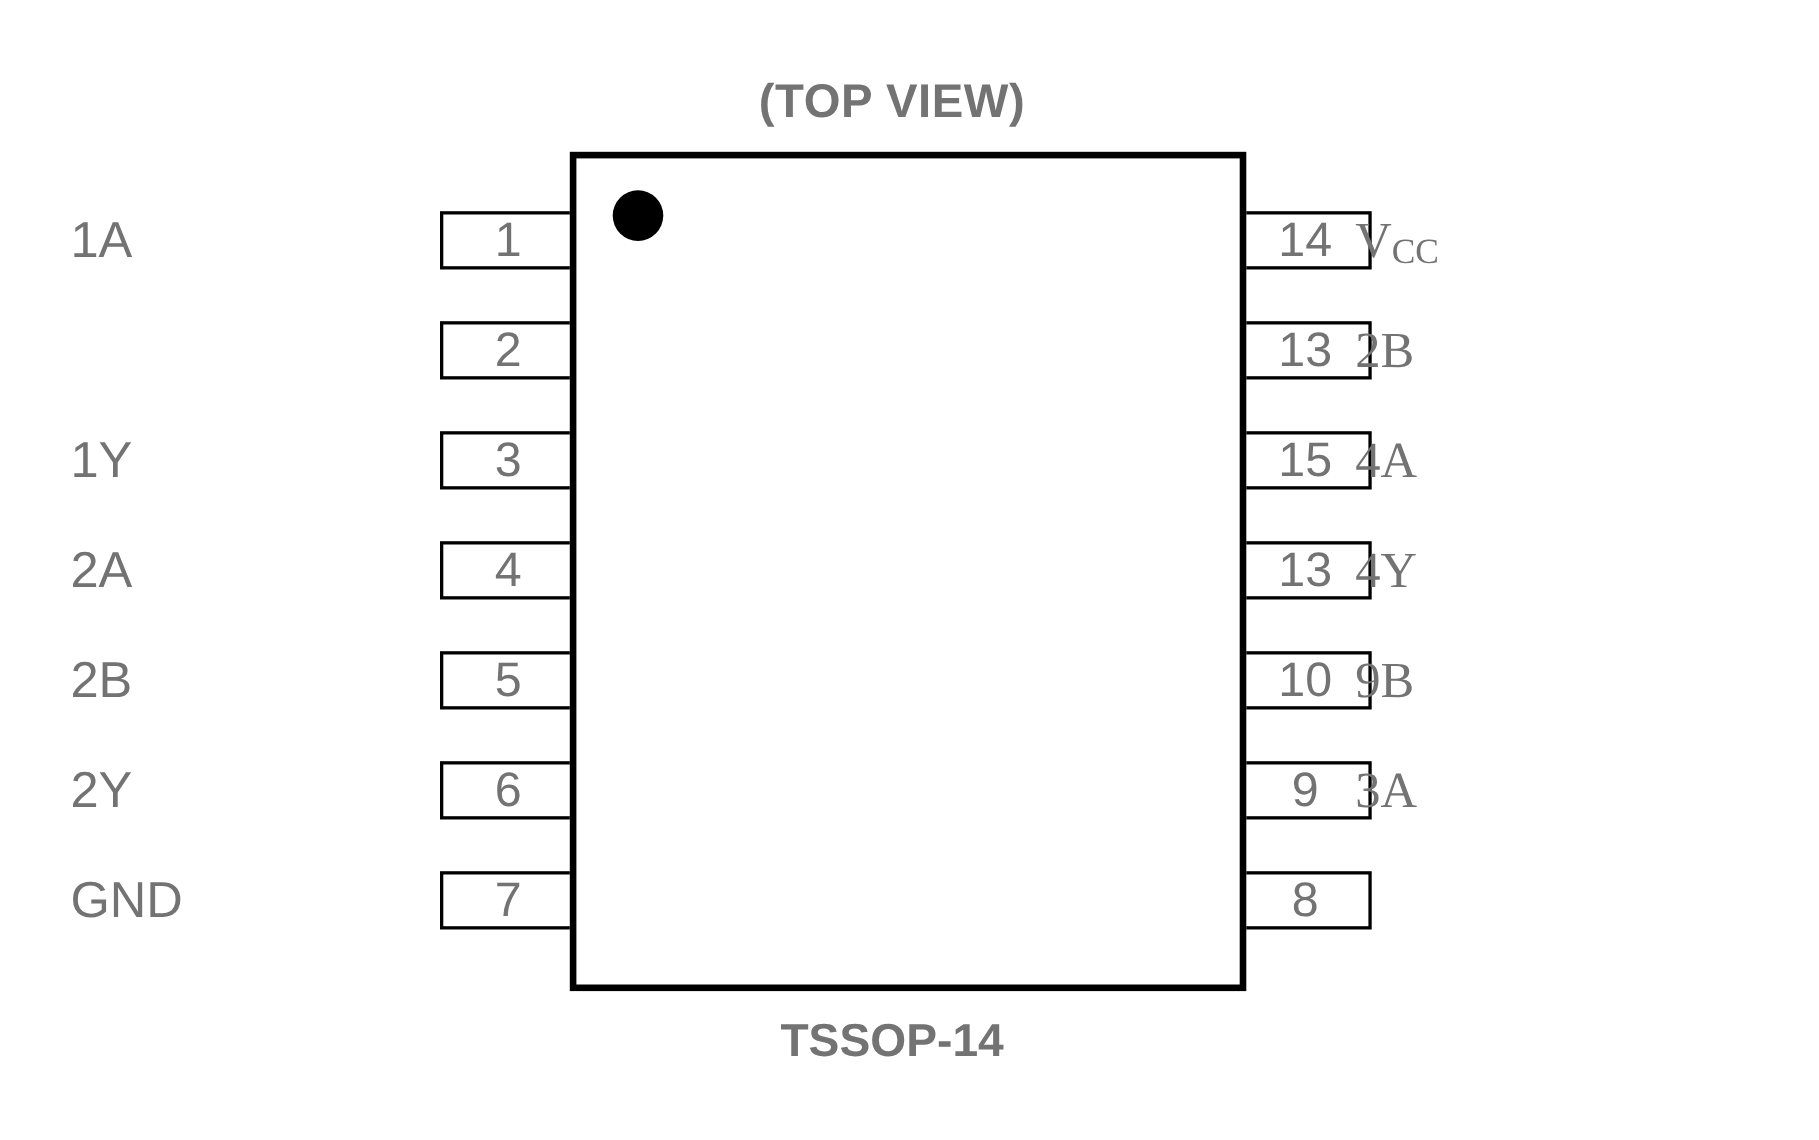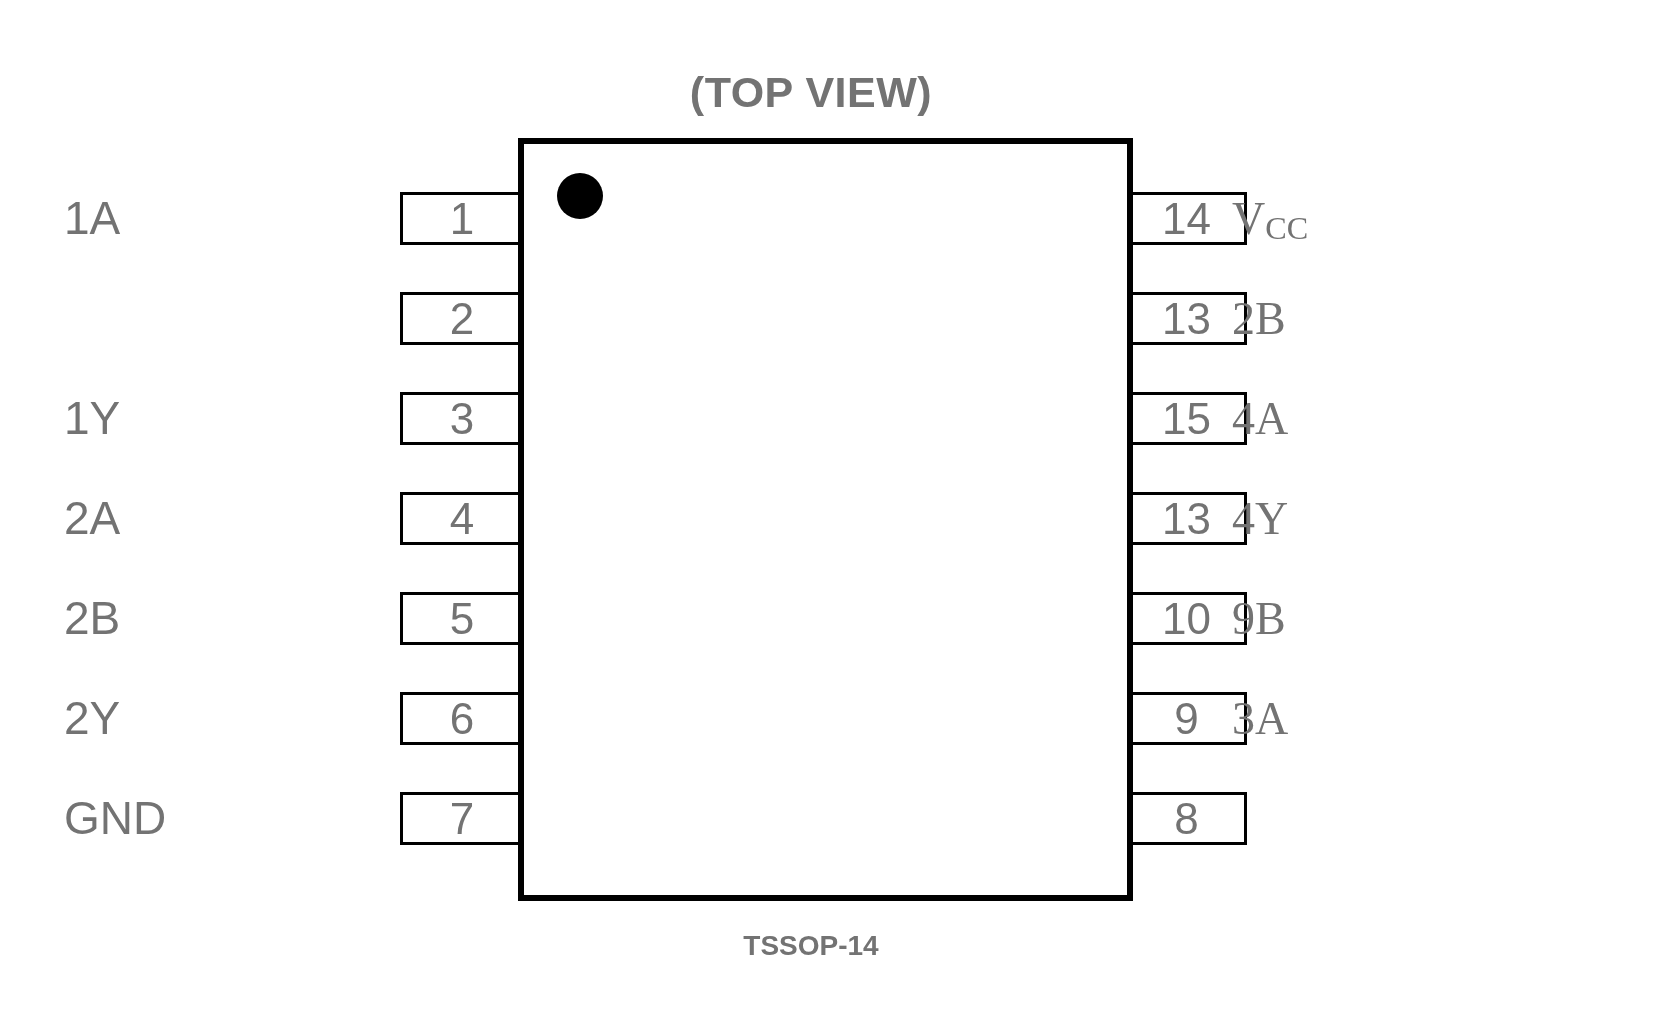--- a/index.html
+++ b/index.html
@@ -29,21 +29,21 @@
     letter-spacing: 0.5px;
     white-space: nowrap;
   }
 
   .package-label {
     position: absolute;
     left: 411px;
     top: 922px;
     width: 800px;
     text-align: center;
-    font-size: 28px;
+    font-size: 42px;
     font-weight: bold;
     line-height: 48px;
     white-space: nowrap;
   }
 
   .ic-body {
     position: absolute;
     left: 518px;
     top: 138px;
     width: 615px;

